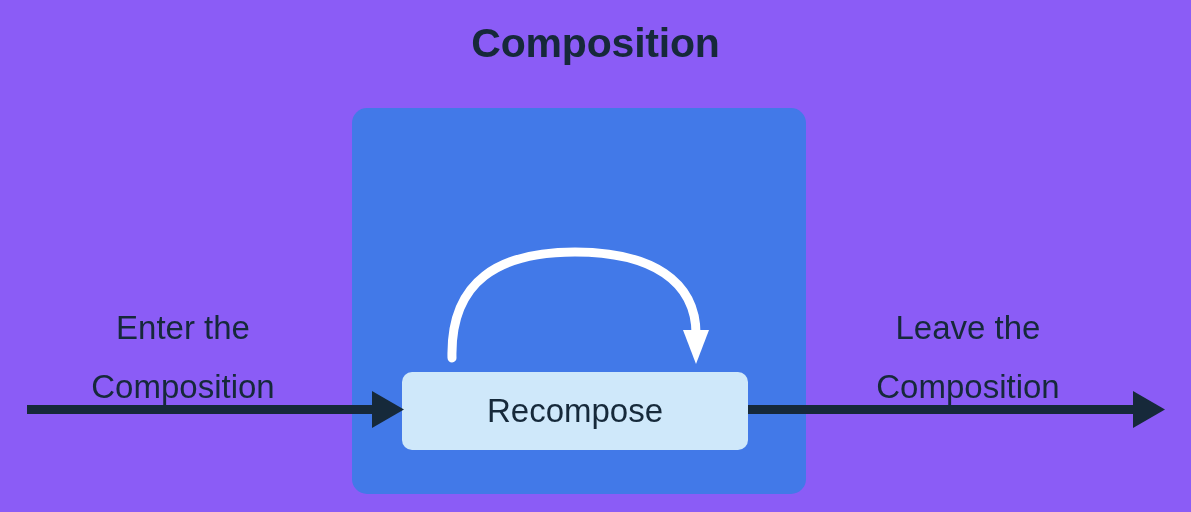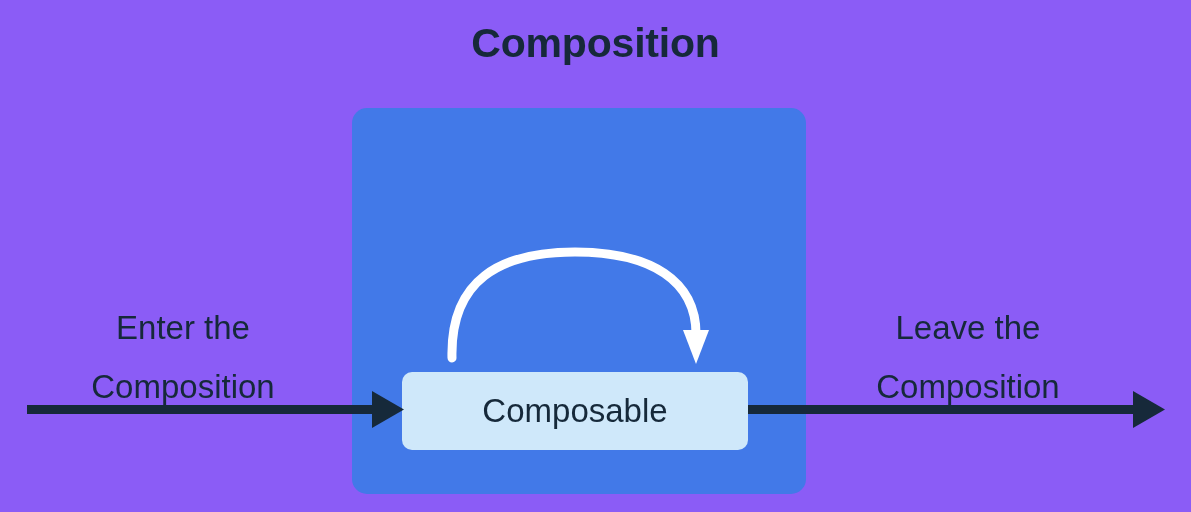--- a/index.html
+++ b/index.html
@@ -120,21 +120,21 @@
   </div>
 
   <svg class="recompose-arrow" viewBox="0 0 290 130">
     <path d="M 22 118
              C 20 40, 70 12, 145 12
              C 220 12, 268 40, 266 98" fill="none" stroke="#ffffff" stroke-width="9" stroke-linecap="round"></path>
     <path d="M 266 124 L 253 90 L 279 90 Z" fill="#ffffff"></path>
   </svg>
 
   <div class="composable-box">
-    <div class="composable-label">Composable</div>
+    <div class="composable-label">Recompose</div>
   </div>
 
   <div class="side-label label-enter">
     <span>Enter the</span>
     <span>Composition</span>
   </div>
 
   <div class="side-label label-leave">
     <span>Leave the</span>
     <span>Composition</span>

